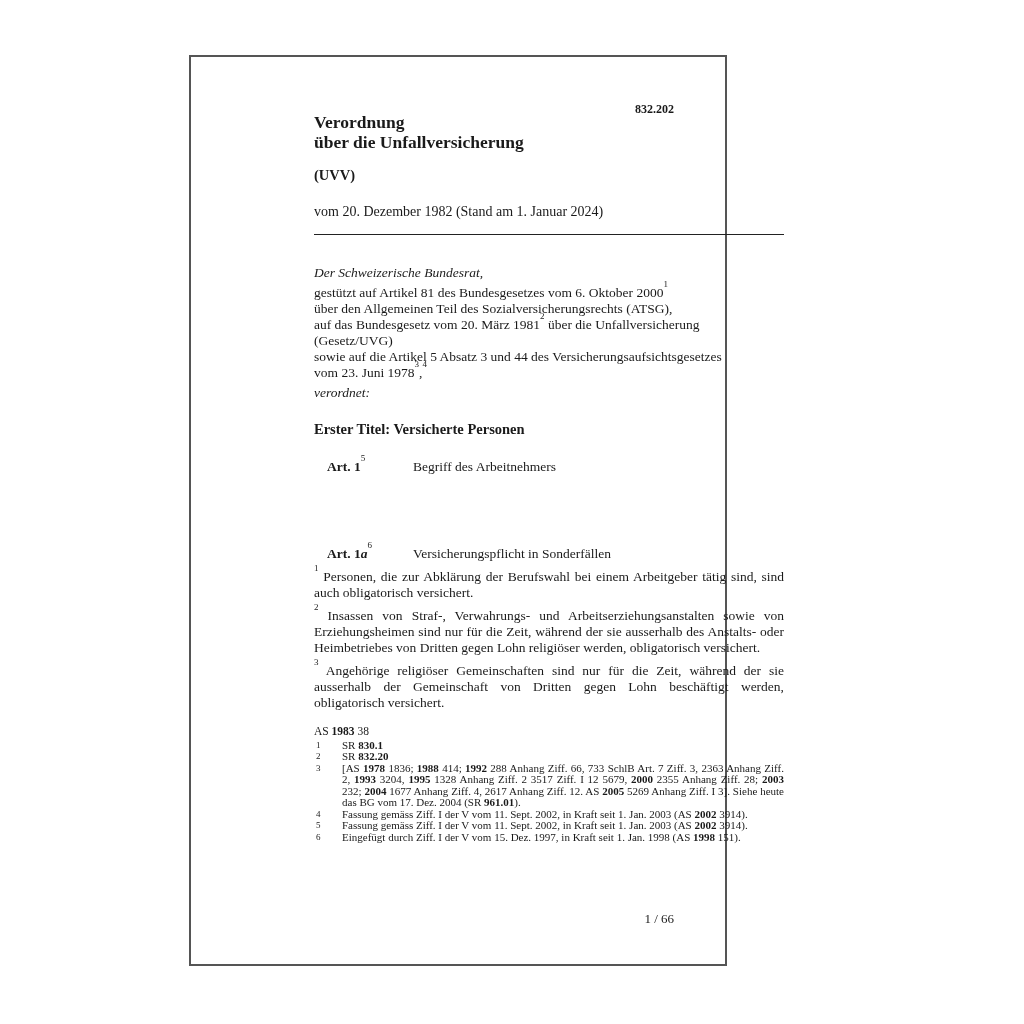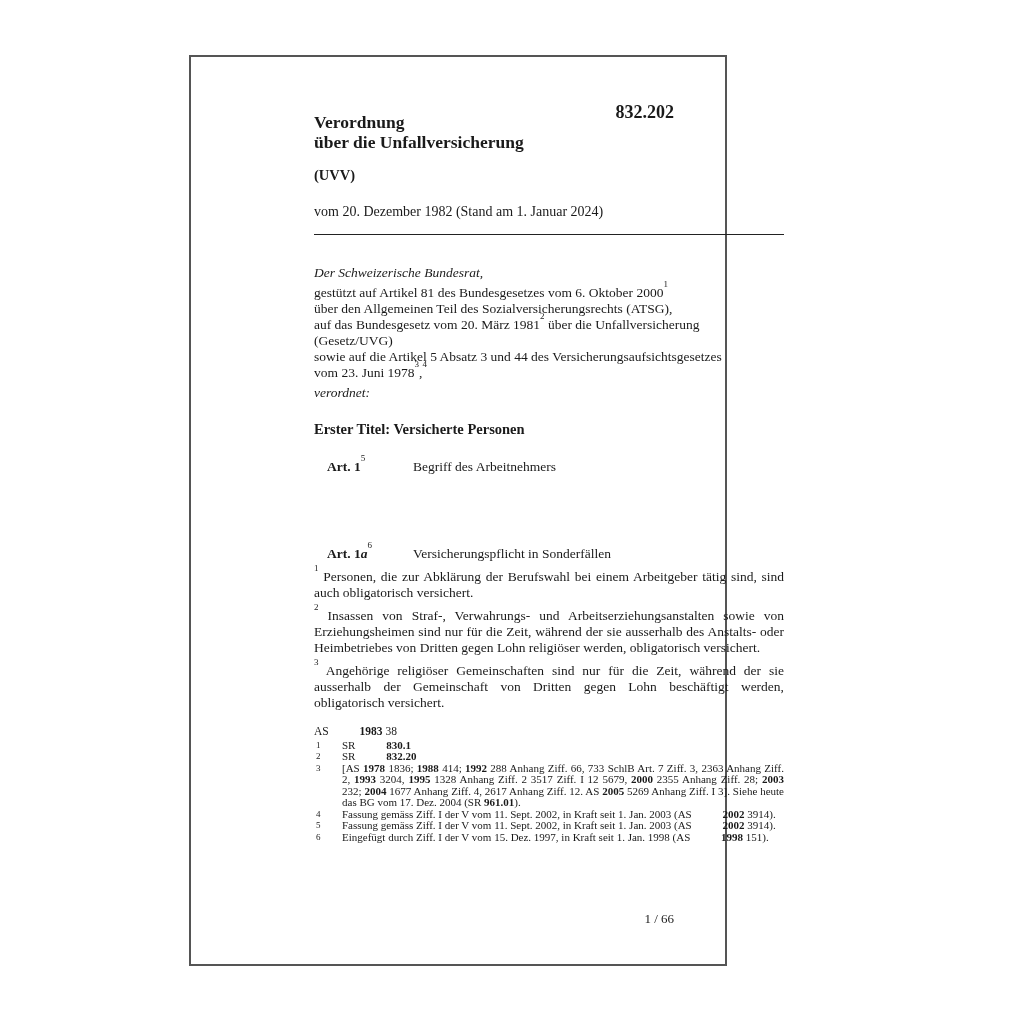--- a/index.html
+++ b/index.html
@@ -3,39 +3,39 @@
 <meta charset="utf-8">
 <style>
   html, body { margin:0; padding:0; background:#ffffff; }
   body { width:1024px; height:1024px; position:relative; overflow:hidden;
          font-family:"Liberation Serif", "DejaVu Serif", serif; color:#1a1a1a; }
   .page { position:absolute; left:189px; top:55px; width:538px; height:911px;
           border:2px solid #555; background:#fff; box-sizing:border-box; }
   .abs { position:absolute; }
   .title { left:123px; top:55px; font-weight:bold; font-size:17.5px; line-height:20px; }
   .title .abbr { font-size:14.5px; display:block; margin-top:13px; }
-  .srnum { right:51px; top:45px; font-weight:bold; font-size:18px; }
+  .srnum { right:51px; top:45px; font-weight:bold; font-size:12px; }
   .date { left:123px; top:147px; font-size:14px; }
   .rule { left:123px; top:177px; width:470px; height:0; border-top:1.5px solid #222; }
   .preamble { left:123px; top:208px; width:470px; font-size:13.5px; line-height:16px; }
   .preamble .it { font-style:italic; display:block; }
   .preamble .gap { margin-top:4px; }
   sup { font-size:9px; vertical-align:top; position:relative; top:-1px; line-height:0; }
   .heading { left:123px; top:364px; font-weight:bold; font-size:14.5px; }
   .art-head { left:136px; font-size:13.5px; width:470px; }
   .art-head .num { font-weight:bold; display:inline-block; width:86px; }
   .art-head .num i { font-weight:bold; }
   .para { left:123px; width:470px; font-size:13.5px; line-height:16px; text-align:justify; }
   .para .p + .p { margin-top:7px; }
   .fn-block { left:123px; top:669px; width:470px; font-size:11px; line-height:11.5px; }
   .fn-as { font-size:11.5px; margin-bottom:2px; }
   .fn { display:flex; }
   .fn .n { width:26px; flex:none; padding-left:2px; font-size:9px; }
   .fn .t { flex:1; text-align:justify; }
-  b.bb { font-weight:bold;margin-left:28px; }
+  b.bb { font-weight:bold; }
   .pagenum { right:51px; top:854px; font-size:13px;margin-left:35px; }
 </style>
 </head>
 <body>
 
 <div class="page">
 
   <div class="abs title">
     <span>Verordnung</span><br>
     <span>über die Unfallversicherung</span>

